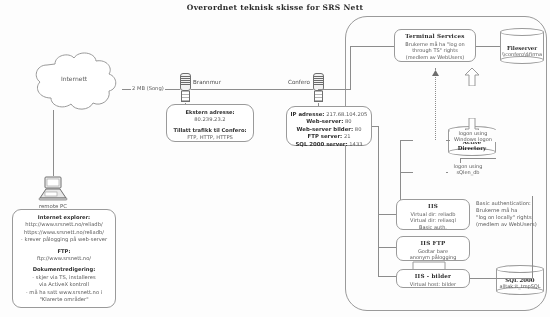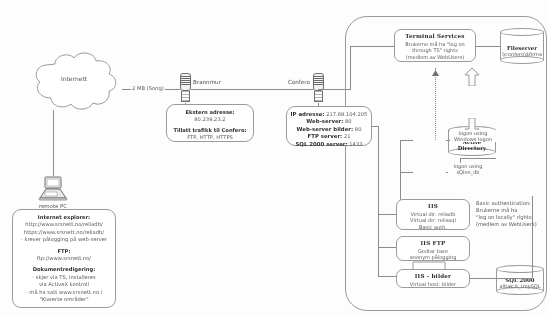--- a/index.html
+++ b/index.html
@@ -124,20 +124,21 @@
   .edge-label2{
     font-size:5px;line-height:6.2px;color:#5a5a5a;background:#fdfdfd;
     text-align:center;
   }
 </style>
 </head>
 <body>
 
 <div id="canvas">
 
+  <div class="abs" id="title">Overordnet teknisk skisse for SRS Nett</div>
 
   <div class="abs" id="enclosure"></div>
 
   <div class="abs" id="cloud">
     <svg width="98" height="65" viewBox="0 0 98 65">
       <path d="M30 16 C30 7,44 4,49 10 C54 2,70 4,71 13 C82 11,88 20,84 26
                C93 29,93 41,84 43 C86 52,76 59,68 55 C64 63,50 63,46 56
                C38 62,26 58,26 50 C14 50,9 40,15 34 C8 29,11 17,22 17 Z" fill="#ffffff" stroke="#9a9a9a" stroke-width="1"></path>
     </svg>
   </div>

